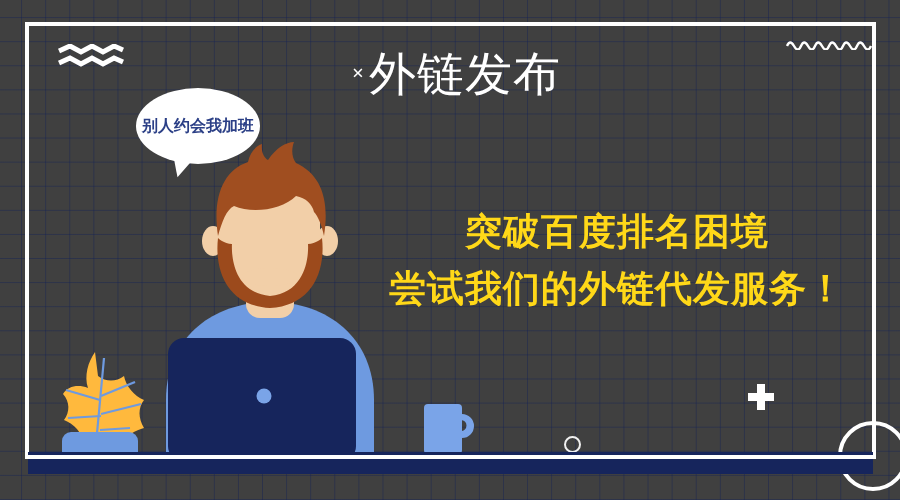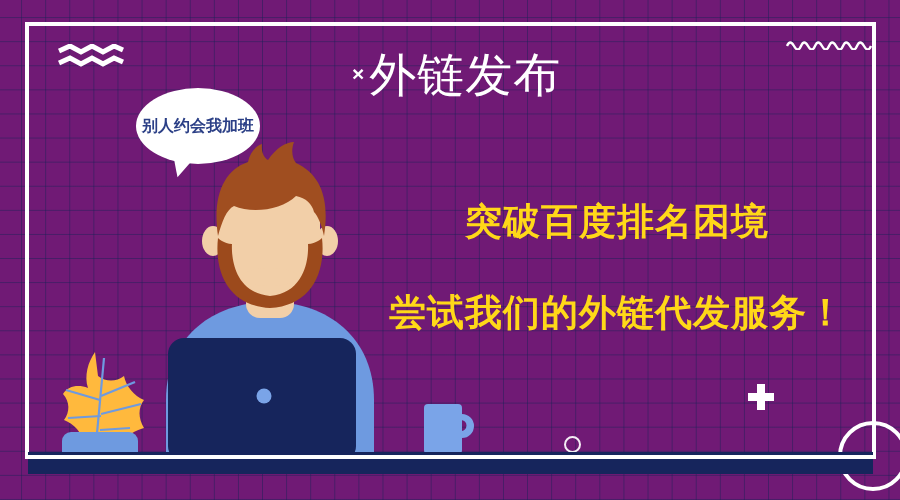--- a/index.html
+++ b/index.html
@@ -5,22 +5,22 @@
   html, body {
     margin: 0;
     padding: 0;
     background: #2f4aa0;
   }
   #banner {
     position: relative;
     width: 900px;
     height: 500px;
     overflow: hidden;
-    background-color: #701a75;
-    font-family: Liberation Sans, sans-serif;
+    background-color: #404040;
+    font-family: Liberation Serif, serif;
     -webkit-font-smoothing: antialiased;
   }
   
   #grid {
     position: absolute;
     inset: 0;
     background-image:
       linear-gradient(to right, rgba(20,34,85,0.45) 1px, transparent 1px),
       linear-gradient(to bottom, rgba(20,34,85,0.45) 1px, transparent 1px);
     background-size: 24.1px 24.1px;
@@ -88,22 +88,22 @@
   
   .yellow-line {
     position: absolute;
     color: #ffd818;
     font-size: 37px;
     font-weight: bold;
     line-height: 1;
     white-space: nowrap;
     letter-spacing: 1px;
   }
-  #yellow-line-1 { left: 465px; top: 203px; }
-  #yellow-line-2 { left: 389px; top: 270px; margin-top: 24px; }
+  #yellow-line-1 { left: 465px; top: 213px; }
+  #yellow-line-2 { left: 389px; top: 270px; }
   
   #bubble {
     position: absolute;
     left: 136px;
     top: 88px;
     width: 124px;
     height: 76px;
     background: #ffffff;
     border-radius: 50%;
     z-index: 6;

